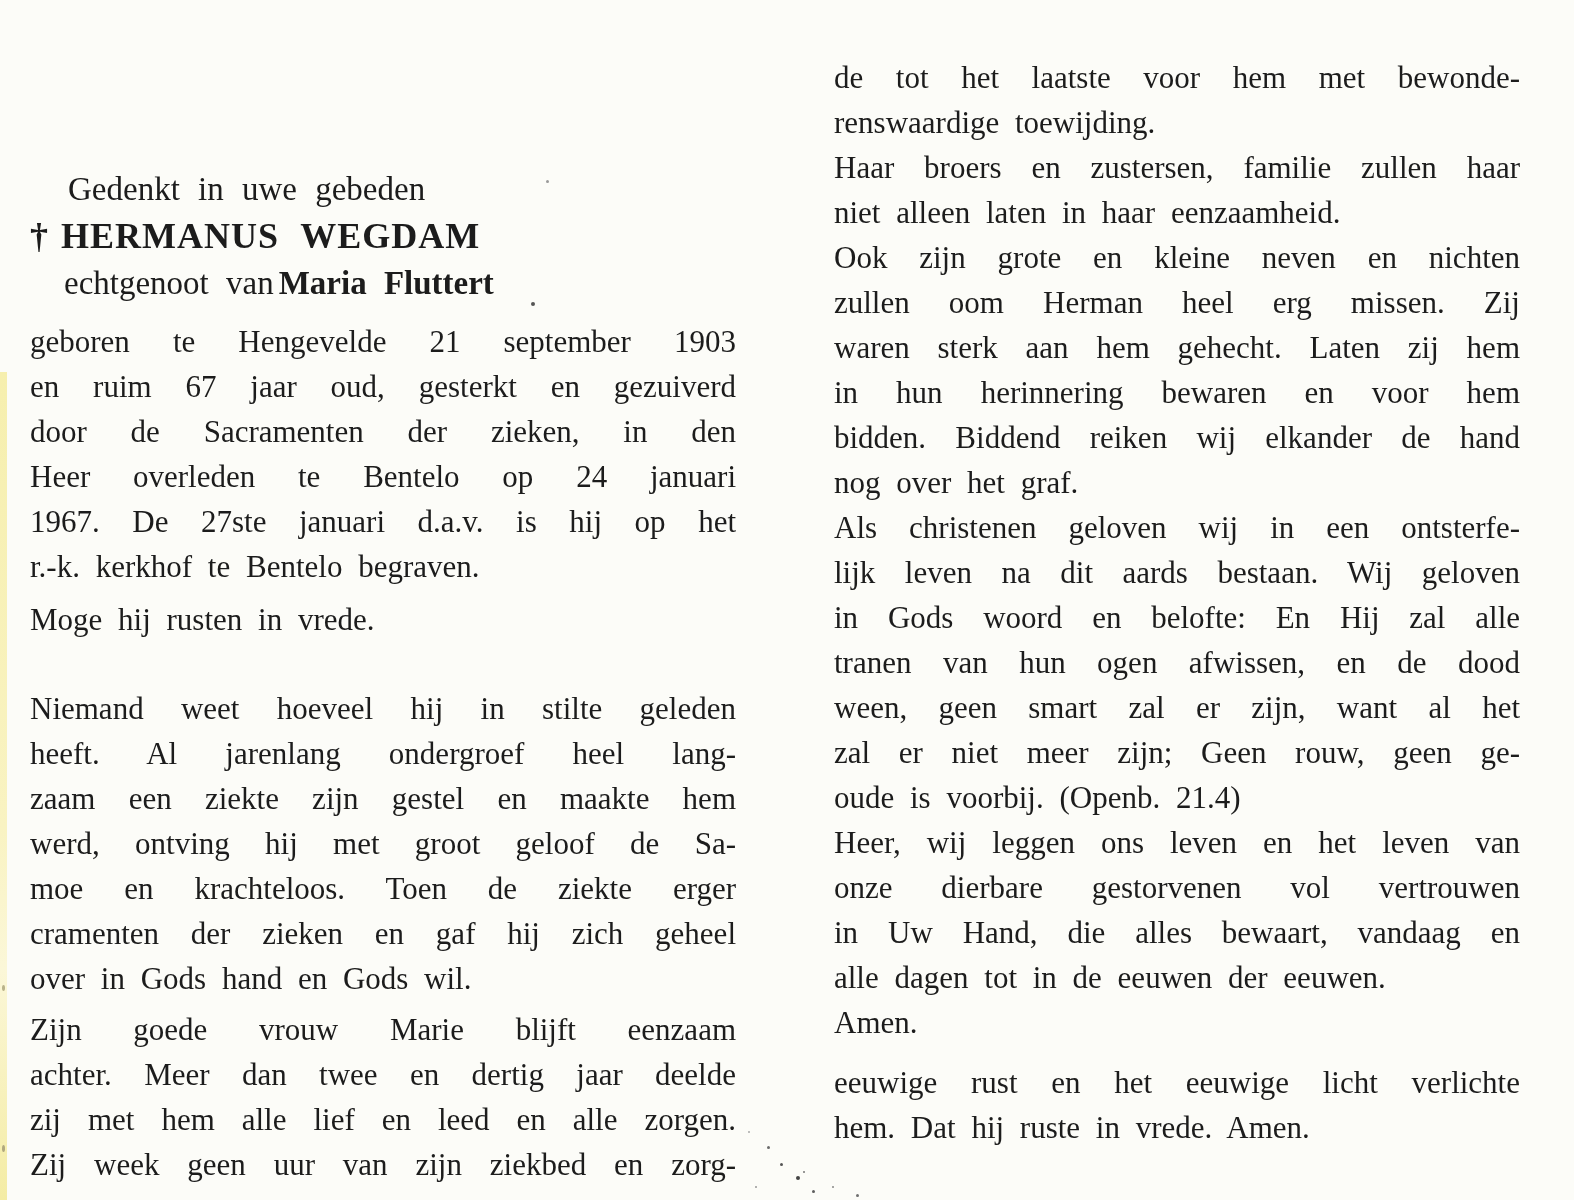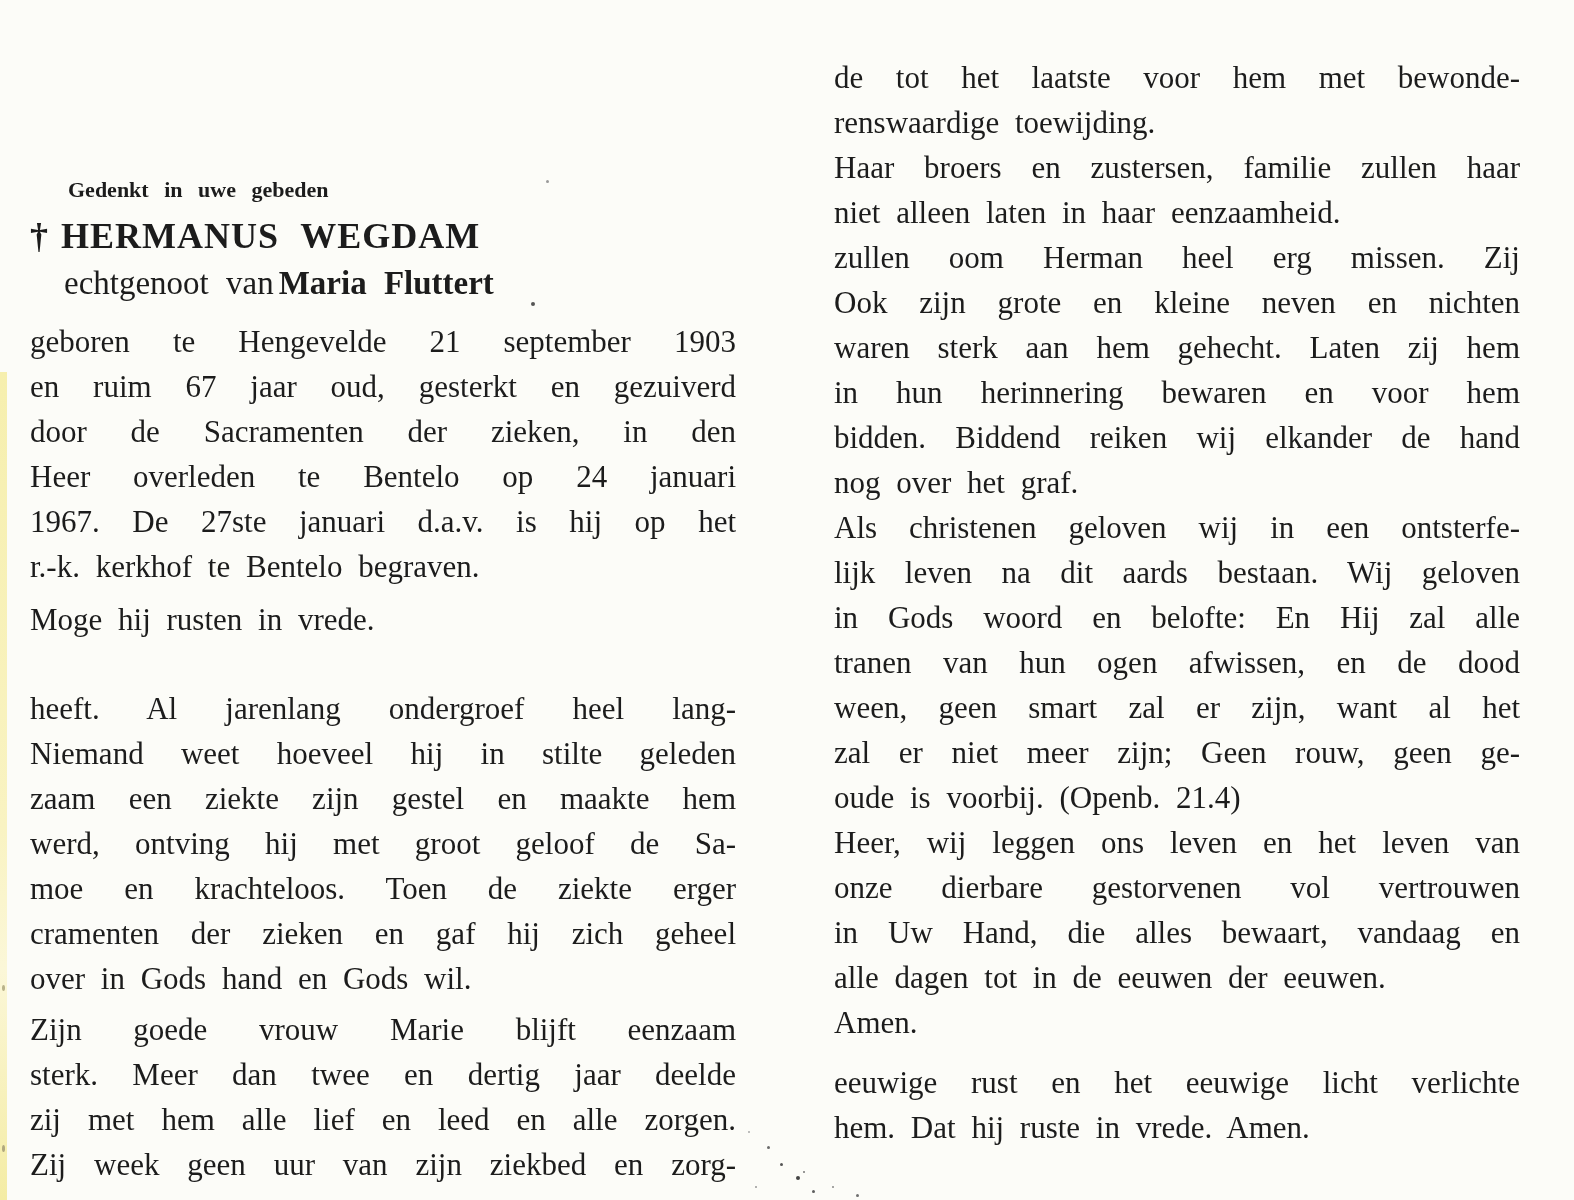--- a/index.html
+++ b/index.html
@@ -20,21 +20,21 @@
   .edge-strip {
     position: absolute;
     left: 0; top: 372px;
     width: 7px; height: 828px;
     background: linear-gradient(to bottom, #f6efae, #f9f3c2 55%, #fbf7d8 72%, #f4eca4);
   }
   .col { position: absolute; top: 0; box-sizing: border-box; }
   .col-left  { left: 30px;  width: 706px; padding-top: 166px; }
   .col-right { left: 834px; width: 686px; padding-top: 55px; }
 
-  .heading .h1 { font-size: 22px; line-height: 47px; padding-left: 38px; word-spacing: 10px; font-weight: bold; }
+  .heading .h1 { font-size: 33px; line-height: 47px; padding-left: 38px; word-spacing: 10px; }
   .heading .h2 { font-size: 36px; line-height: 47px; font-weight: bold; word-spacing: 12px; letter-spacing: 1px; }
   .heading .h2 .cross { margin-right: 13px; letter-spacing: 0; }
   .heading .h3 { font-size: 33px; line-height: 47px; padding-left: 34px; word-spacing: 9px; }
   .heading .h3 .nm2 { font-weight: bold; margin-left: 5px; }
 
   .col-left .paras { margin-top: 12px; }
   .line {
     font-size: 31px;
     line-height: 45px;
     word-spacing: 8px;
@@ -74,50 +74,50 @@
           <div class="line j">en ruim 67 jaar oud, gesterkt en gezuiverd</div>
           <div class="line j">door de Sacramenten der zieken, in den</div>
           <div class="line j">Heer overleden te Bentelo op 24 januari</div>
           <div class="line j">1967. De 27ste januari d.a.v. is hij op het</div>
           <div class="line">r.-k. kerkhof te Bentelo begraven.</div>
         </div>
         <div class="para">
           <div class="line">Moge hij rusten in vrede.</div>
         </div>
         <div class="para">
+          <div class="line j">Niemand weet hoeveel hij in stilte geleden</div>
           <div class="line j">heeft. Al jarenlang ondergroef heel lang-</div>
-          <div class="line j">Niemand weet hoeveel hij in stilte geleden</div>
           <div class="line j">zaam een ziekte zijn gestel en maakte hem</div>
           <div class="line j">werd, ontving hij met groot geloof de Sa-</div>
           <div class="line j">moe en krachteloos. Toen de ziekte erger</div>
           <div class="line j">cramenten der zieken en gaf hij zich geheel</div>
           <div class="line">over in Gods hand en Gods wil.</div>
         </div>
         <div class="para">
           <div class="line j">Zijn goede vrouw Marie blijft eenzaam</div>
-          <div class="line j">sterk. Meer dan twee en dertig jaar deelde</div>
+          <div class="line j">achter. Meer dan twee en dertig jaar deelde</div>
           <div class="line j">zij met hem alle lief en leed en alle zorgen.</div>
           <div class="line j">Zij week geen uur van zijn ziekbed en zorg-</div>
         </div>
       </div>
   </div>
 
   <div class="col col-right">
     <div class="paras">
         <div class="para">
           <div class="line j">de tot het laatste voor hem met bewonde-</div>
           <div class="line">renswaardige toewijding.</div>
         </div>
         <div class="para">
           <div class="line j">Haar broers en zustersen, familie zullen haar</div>
           <div class="line">niet alleen laten in haar eenzaamheid.</div>
         </div>
         <div class="para">
+          <div class="line j">Ook zijn grote en kleine neven en nichten</div>
           <div class="line j">zullen oom Herman heel erg missen. Zij</div>
-          <div class="line j">Ook zijn grote en kleine neven en nichten</div>
           <div class="line j">waren sterk aan hem gehecht. Laten zij hem</div>
           <div class="line j">in hun herinnering bewaren en voor hem</div>
           <div class="line j">bidden. Biddend reiken wij elkander de hand</div>
           <div class="line">nog over het graf.</div>
         </div>
         <div class="para">
           <div class="line j">Als christenen geloven wij in een ontsterfe-</div>
           <div class="line j">lijk leven na dit aards bestaan. Wij geloven</div>
           <div class="line j">in Gods woord en belofte: En Hij zal alle</div>
           <div class="line j">tranen van hun ogen afwissen, en de dood</div>

